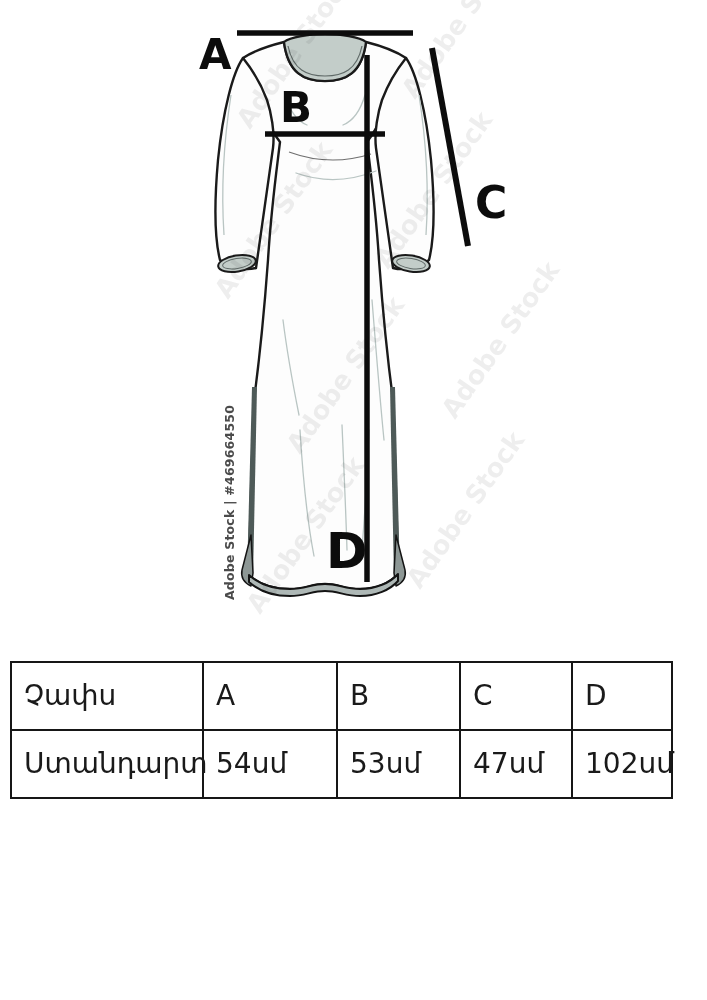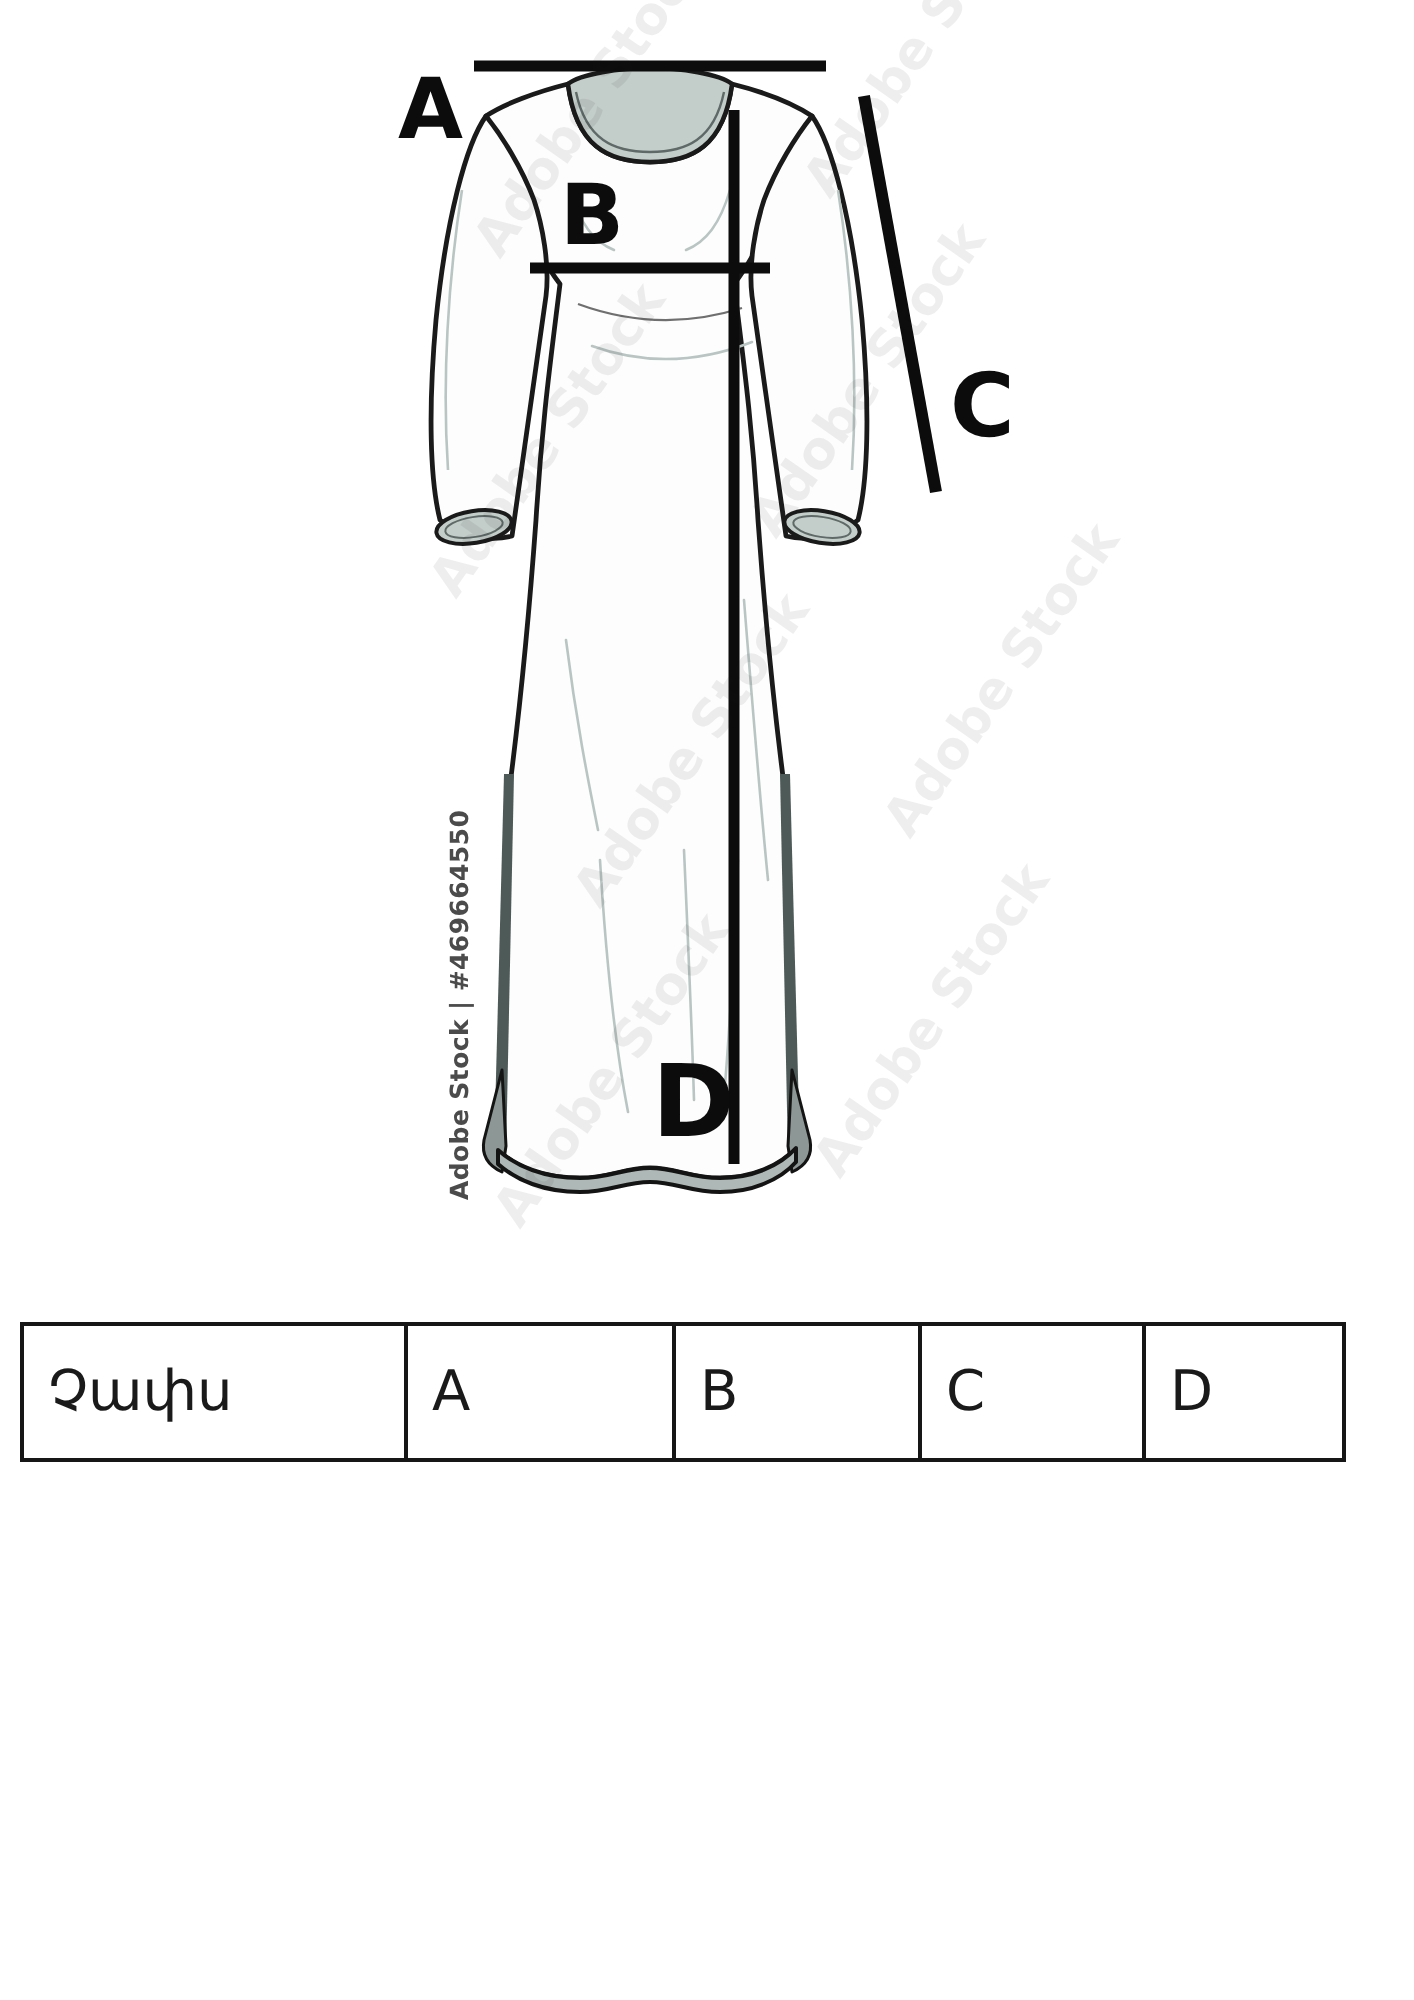--- a/index.html
+++ b/index.html
@@ -127,16 +127,23 @@
         <col style="width:100px">
     </colgroup>
     <tbody>
       <tr>
         <td>Չափս</td>
         <td>A</td>
         <td>B</td>
         <td>C</td>
         <td>D</td>
       </tr>
+      <tr>
+        <td>Ստանդարտ</td>
+        <td>54սմ</td>
+        <td>53սմ</td>
+        <td>47սմ</td>
+        <td>102սմ</td>
+      </tr>
     </tbody>
   </table>
 
 </div>
 
 </body></html>

